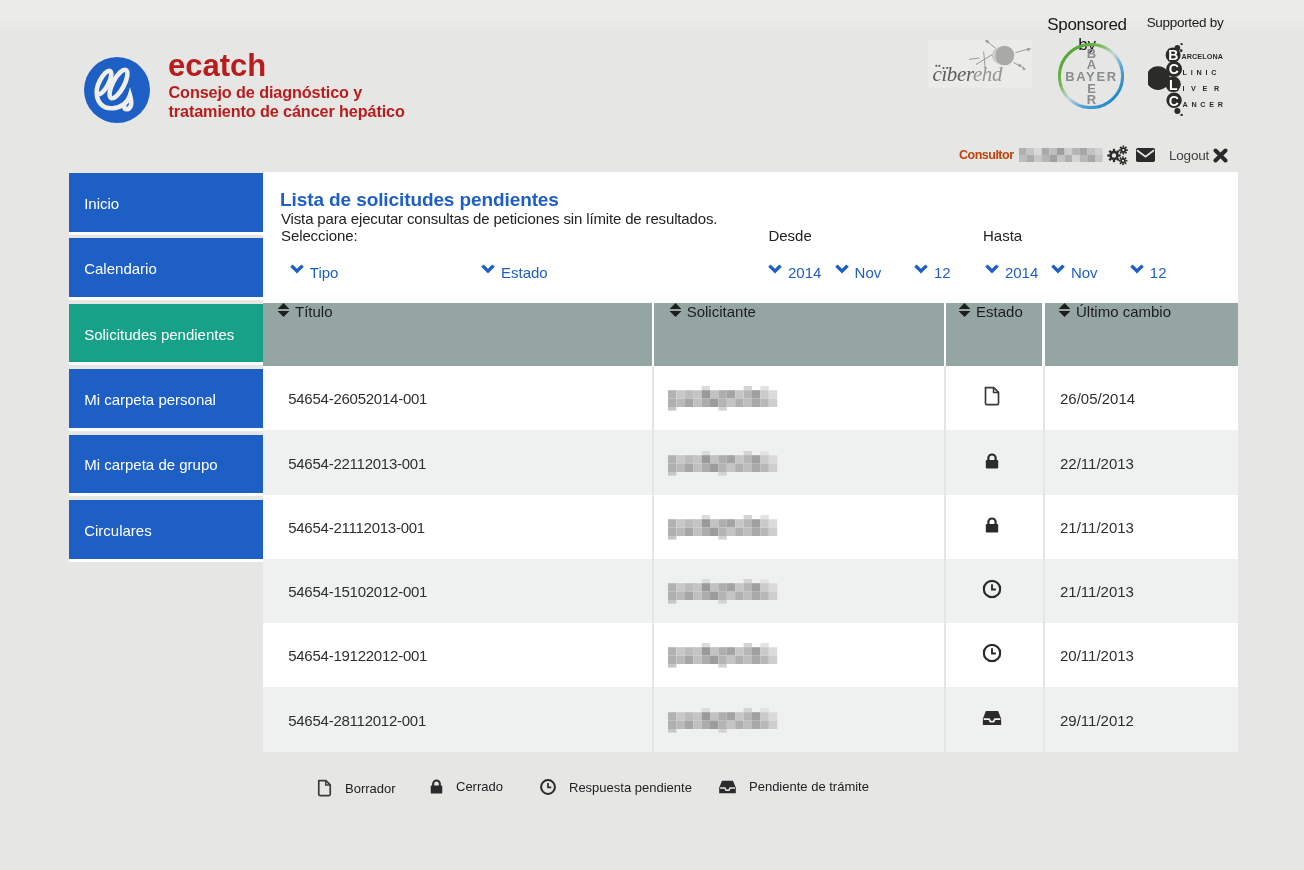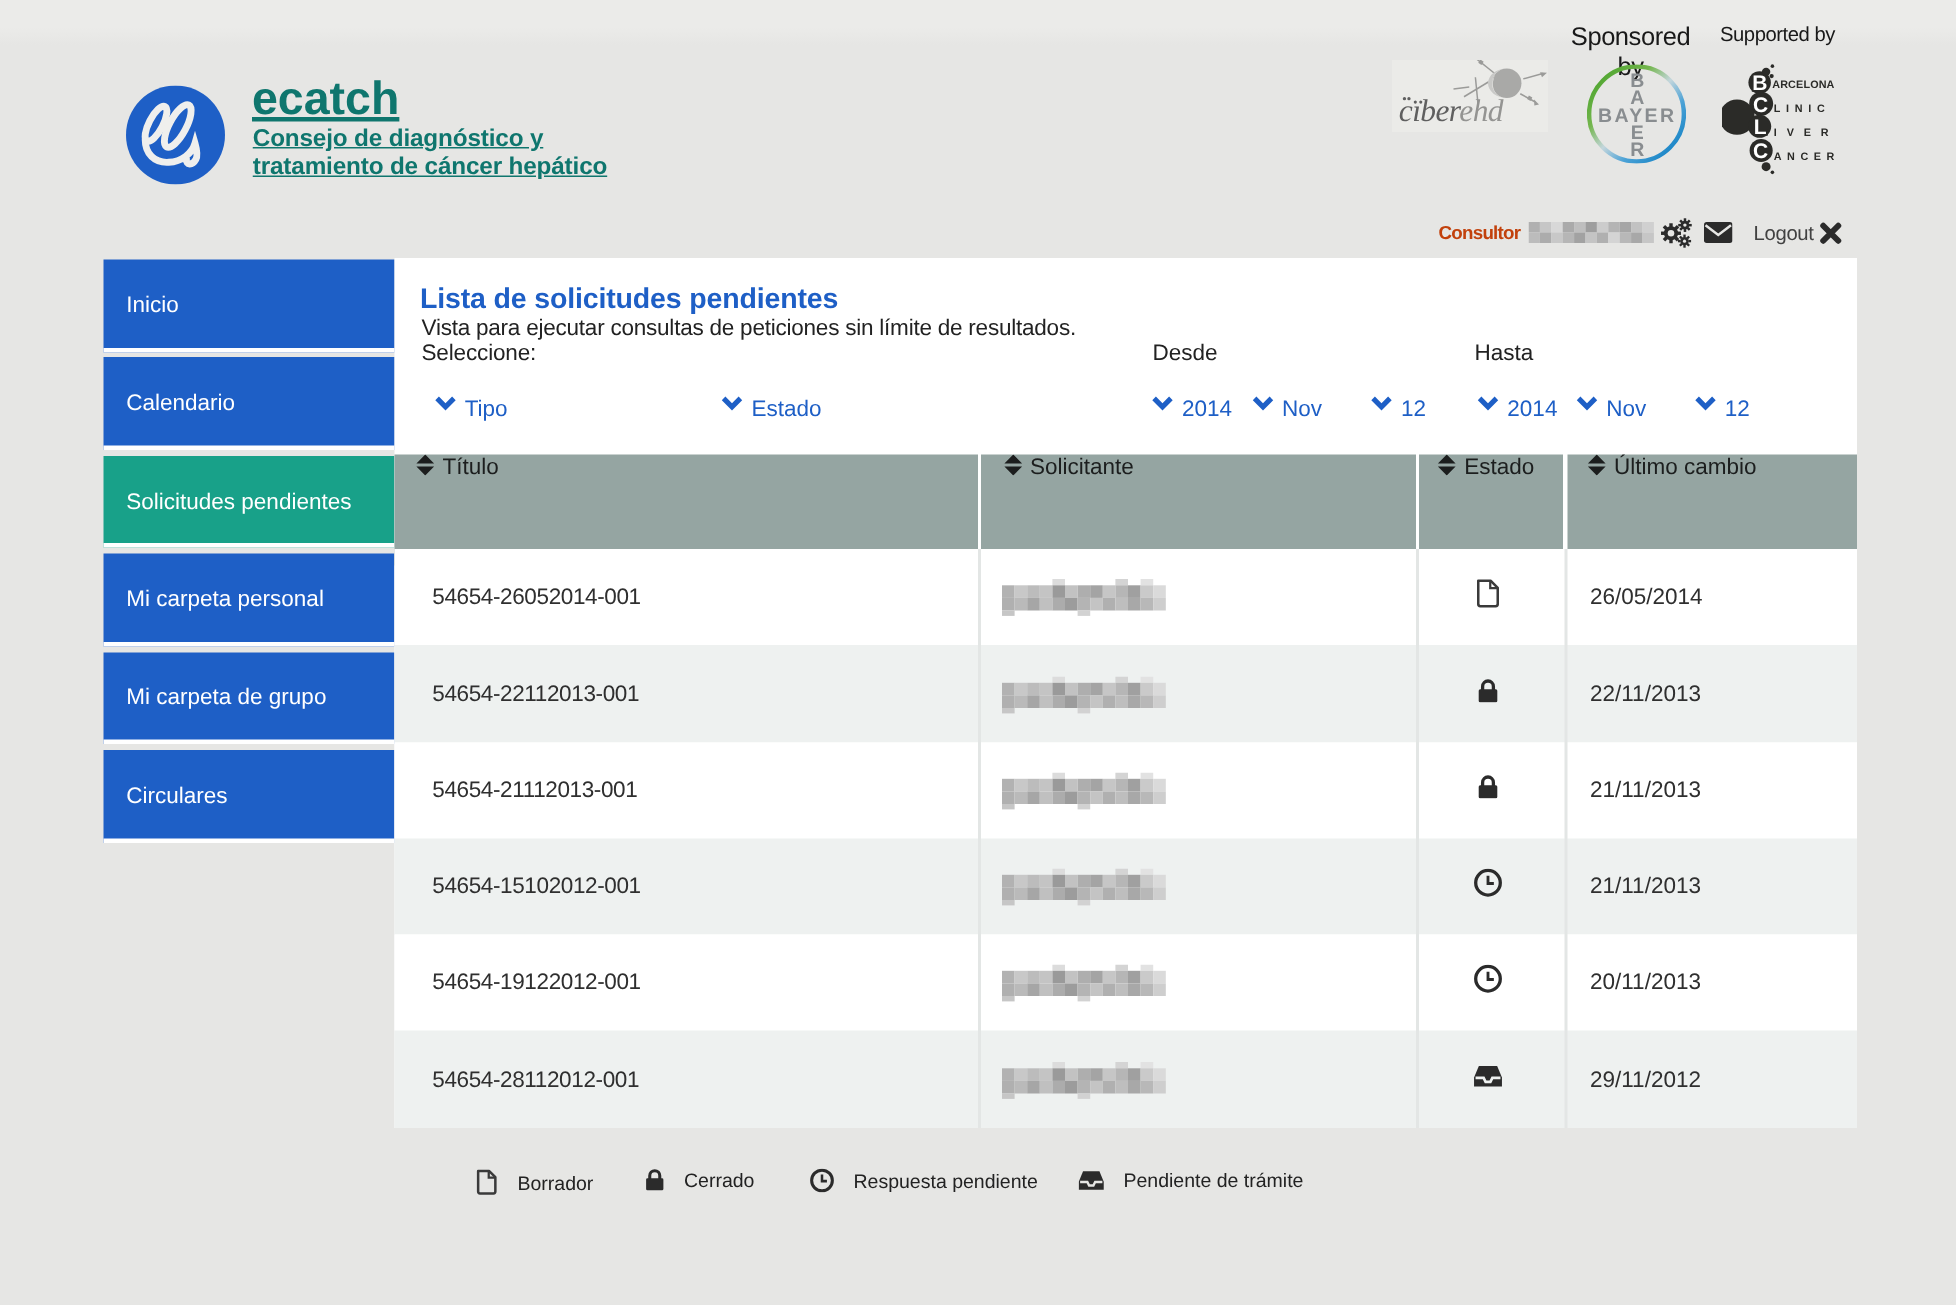--- a/index.html
+++ b/index.html
@@ -1,20 +1,20 @@
 <!DOCTYPE html>
 <html lang="es"><head>
 <meta charset="utf-8">
 <title>ecatch</title>
 <style>
   html,body{margin:0;padding:0;}
   body{width:1304px;height:870px;position:relative;overflow:hidden;
        background:linear-gradient(180deg,#ebebe9 0px,#ebebe9 18px,#e6e6e4 30px,#e6e6e4 100%) fixed,#e6e6e4;font-family:"Liberation Sans",sans-serif;}
   .abs{position:absolute;}
-  .blue{color:#0f766e;text-decoration:underline;}
+  .blue{color:#b91c1c;}
   
   .side{position:absolute;left:69px;width:193.5px;height:61.6px;background:#1e5fc6;border-bottom:3.8px solid #fff;
         color:#fff;font-size:15px;display:flex;align-items:center;padding-left:15.2px;padding-top:2px;
         box-sizing:border-box;}
   .side.active{background:#18a189;}
   
   #content{position:absolute;left:262.5px;top:171.6px;width:975.5px;height:580.1px;background:#fff;}
   .hcell{position:absolute;top:303.4px;height:74px;background:#95a5a2;display:flex;
          align-items:flex-start;box-sizing:border-box;color:#1c1e1e;font-size:15px;}
   .hcell svg{margin-right:5px;}

